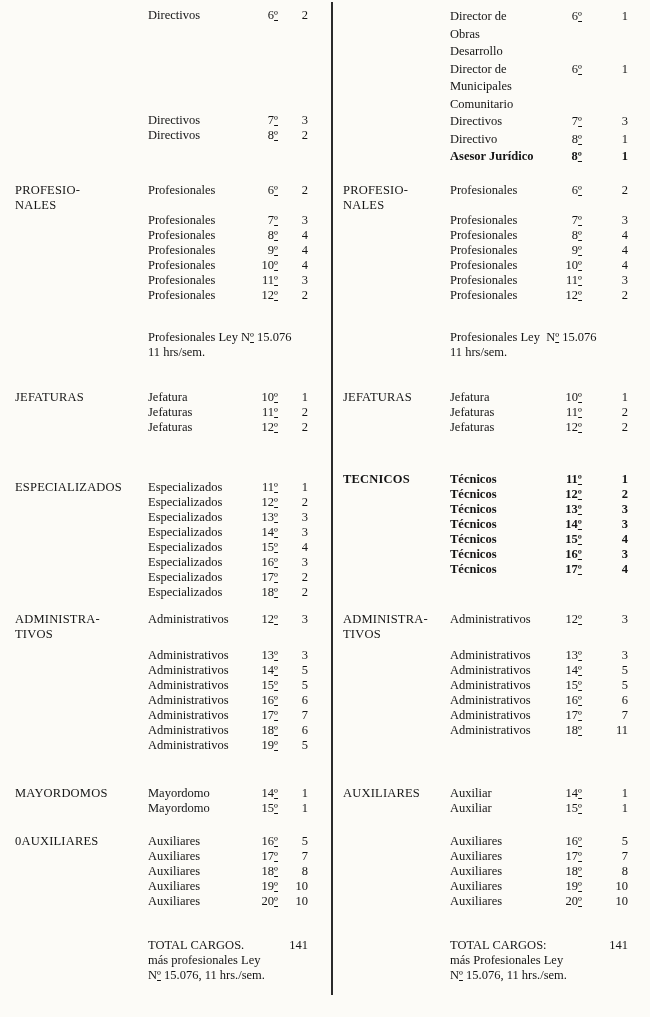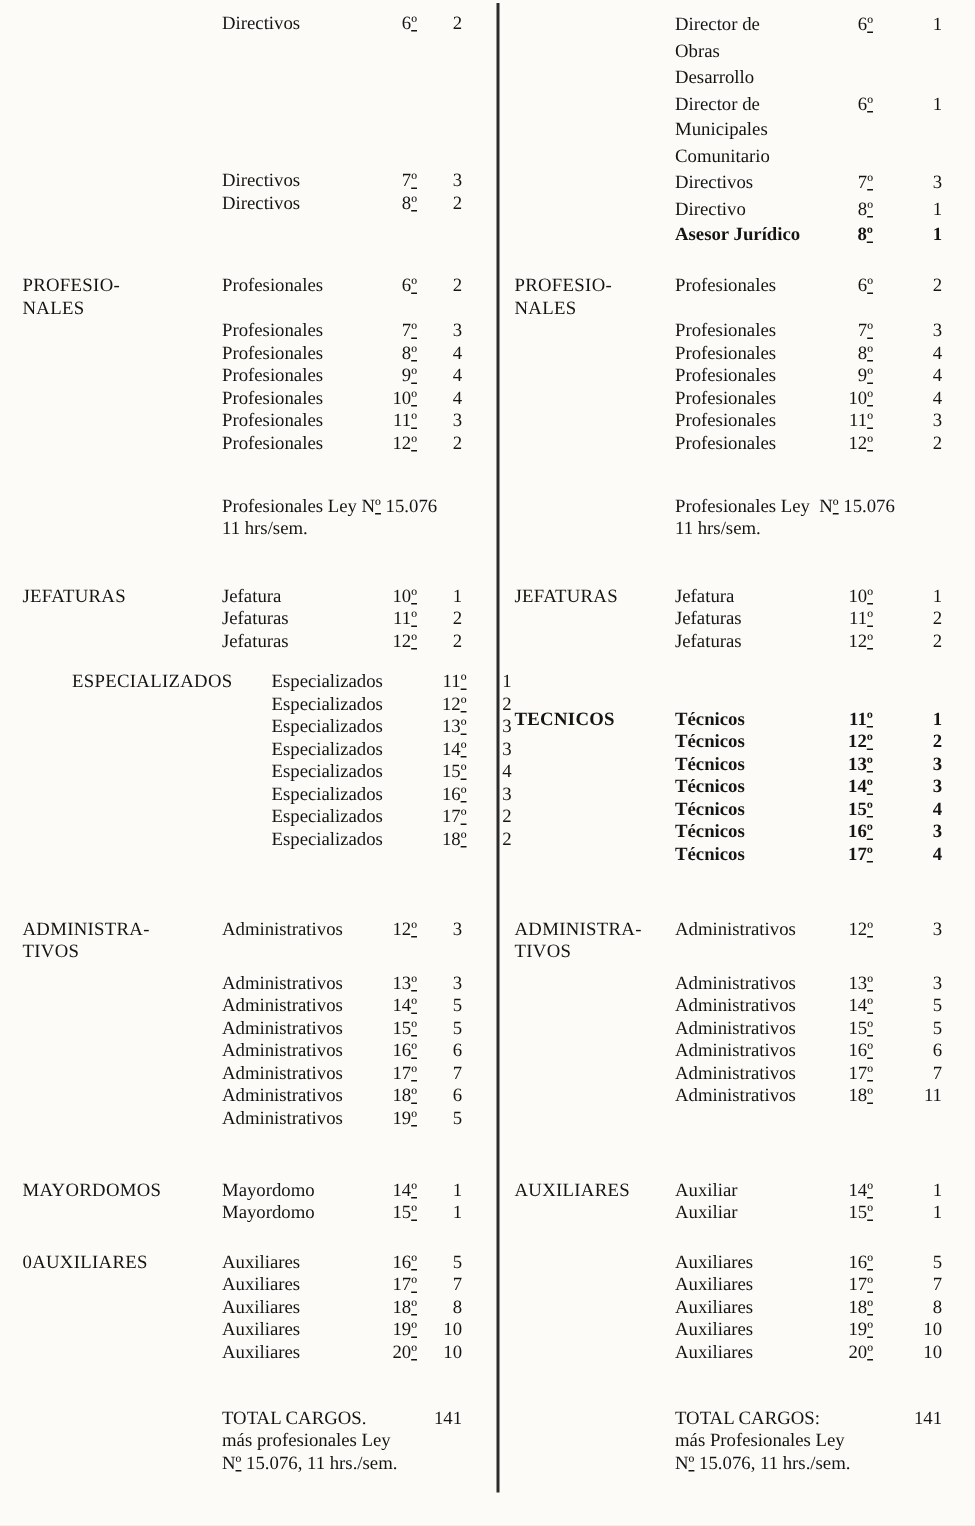--- a/index.html
+++ b/index.html
@@ -138,21 +138,21 @@
           </div>
           <div class="t-row" style="grid-template-columns: 1fr 32px 28px;">
             <div class="role-cell">
               <div>Jefaturas</div>
             </div>
             <div class="grade-cell ordify">12<span class="ord">º</span></div>
             <div class="count-cell">2</div>
           </div>
         </div>
       </div>
-      <div class="section" style="top: 447px; line-height: 15px; margin-left: 33px;">
+      <div class="section" style="top: 480px; line-height: 15px;">
         <div class="category" style="line-height: 15px;">
           <div>ESPECIALIZADOS</div>
         </div>
         <div class="rows-group" style="margin-left: 133px; width: 160px;">
           <div class="t-row" style="grid-template-columns: 1fr 32px 28px;">
             <div class="role-cell">
               <div>Especializados</div>
             </div>
             <div class="grade-cell ordify">11<span class="ord">º</span></div>
             <div class="count-cell">1</div>

